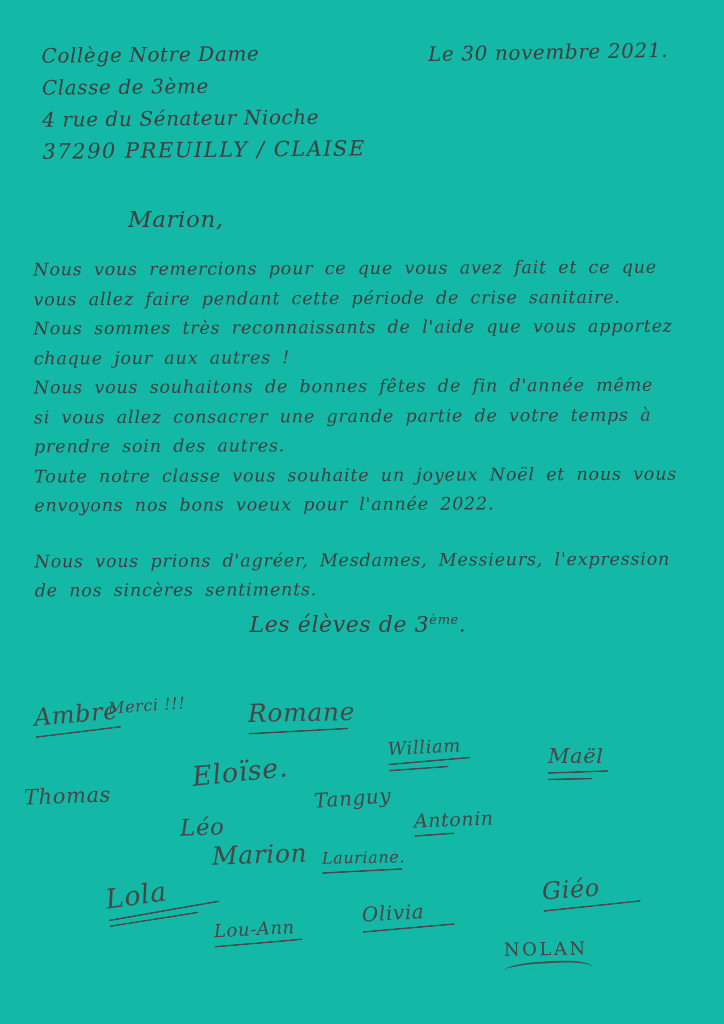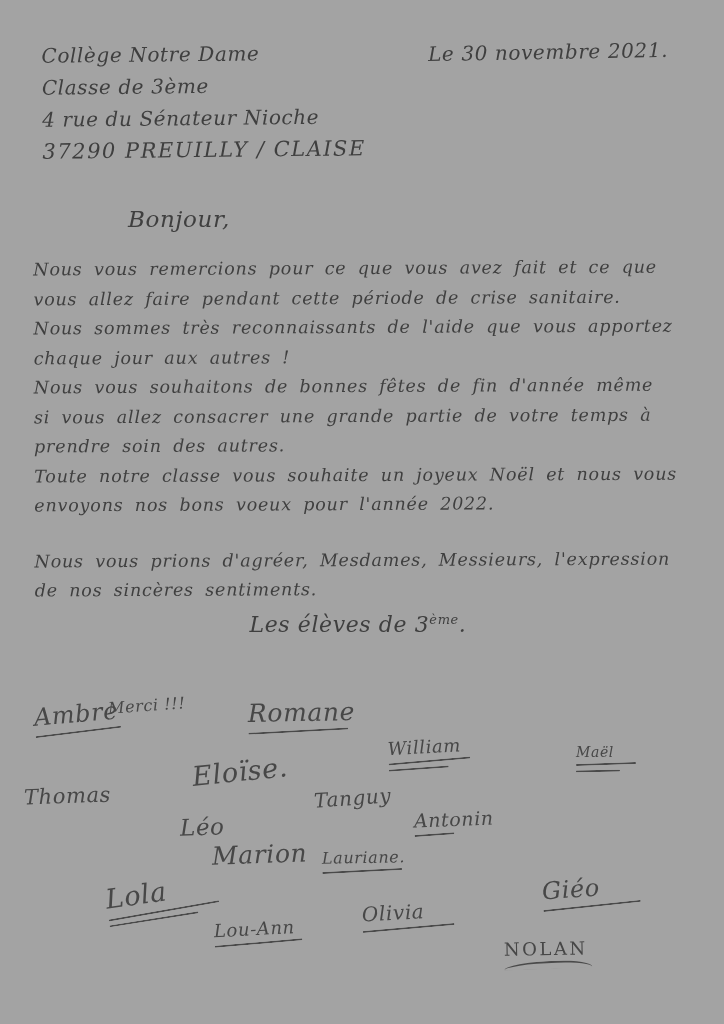--- a/index.html
+++ b/index.html
@@ -1,20 +1,20 @@
 <!DOCTYPE html>
 <html><head>
 <meta charset="utf-8">
 <style>
   html,body { margin:0; padding:0; background:#e9e9e9; }
   .page {
     position:relative;
     width:724px; height:1024px;
     margin:0 auto;
-    background:#a3a3a3;
+    background:#14b8a6;
     overflow:hidden;
     font-family:"DejaVu Serif", serif;
     color:#3f3f3f;
   }
   .hand { font-style:italic; letter-spacing:0.6px; }
 
   
   .sender {
     position:absolute; left:42px; top:38px;
     font-size:20px; line-height:32px;
@@ -62,21 +62,21 @@
     transform:rotate(-1deg);
   }
 
   #sig-ambre    { left:34px;  top:700px; font-size:24px; transform:rotate(-5deg); }
   #sig-ambre .ul { width:86px; }
   #sig-merci    { left:108px; top:696px; font-size:16px; transform:rotate(-4deg); }
   #sig-romane   { left:248px; top:698px; font-size:25px; transform:rotate(-1deg); }
   #sig-romane .ul { width:100px; }
   #sig-william  { left:388px; top:736px; font-size:18px; transform:rotate(-3deg); }
   #sig-william .ul { width:82px; } #sig-william .ul2 { width:60px; }
-  #sig-mael     { left:576px; top:744px; font-size:14px; }
+  #sig-mael     { left:548px; top:744px; font-size:21px; }
   #sig-mael .ul { width:60px; } #sig-mael .ul2 { width:44px; }
   #sig-thomas   { left:24px;  top:784px; font-size:21px; transform:rotate(-2deg); }
   #sig-eloise   { left:192px; top:756px; font-size:27px; transform:rotate(-6deg); }
   #sig-tanguy   { left:314px; top:786px; font-size:20px; transform:rotate(-4deg); }
   #sig-antonin  { left:414px; top:808px; font-size:19px; transform:rotate(-2deg); }
   #sig-antonin .ul { width:40px; }
   #sig-leo      { left:180px; top:814px; font-size:23px; transform:rotate(-2deg); }
   #sig-marion   { left:212px; top:840px; font-size:25px; transform:rotate(-2deg); }
   #sig-lauriane { left:322px; top:848px; font-size:16px; transform:rotate(-1deg); }
   #sig-lauriane .ul { width:80px; }
@@ -98,21 +98,21 @@
 
   <div class="sender hand">
     <div>Collège Notre Dame</div>
     <div>Classe de 3ème</div>
     <div>4 rue du Sénateur Nioche</div>
     <div class="line4">37290 PREUILLY / CLAISE</div>
   </div>
 
   <div class="date hand">Le 30 novembre 2021.</div>
 
-  <div class="salutation hand">Bonjour,</div>
+  <div class="salutation hand">Marion,</div>
 
   <div class="body-text hand">
     <p>Nous vous remercions pour ce que vous avez fait et ce que vous allez faire pendant cette période de crise sanitaire.</p>
     <p>Nous sommes très reconnaissants de l'aide que vous apportez chaque jour aux autres !</p>
     <p>Nous vous souhaitons de bonnes fêtes de fin d'année même si vous allez consacrer une grande partie de votre temps à prendre soin des autres.</p>
     <p>Toute notre classe vous souhaite un joyeux Noël et nous vous envoyons nos bons voeux pour l'année 2022.</p>
     <p class="gap-before">Nous vous prions d'agréer, Mesdames, Messieurs, l'expression de nos sincères sentiments.</p>
   </div>
 
   <div class="closing hand">

